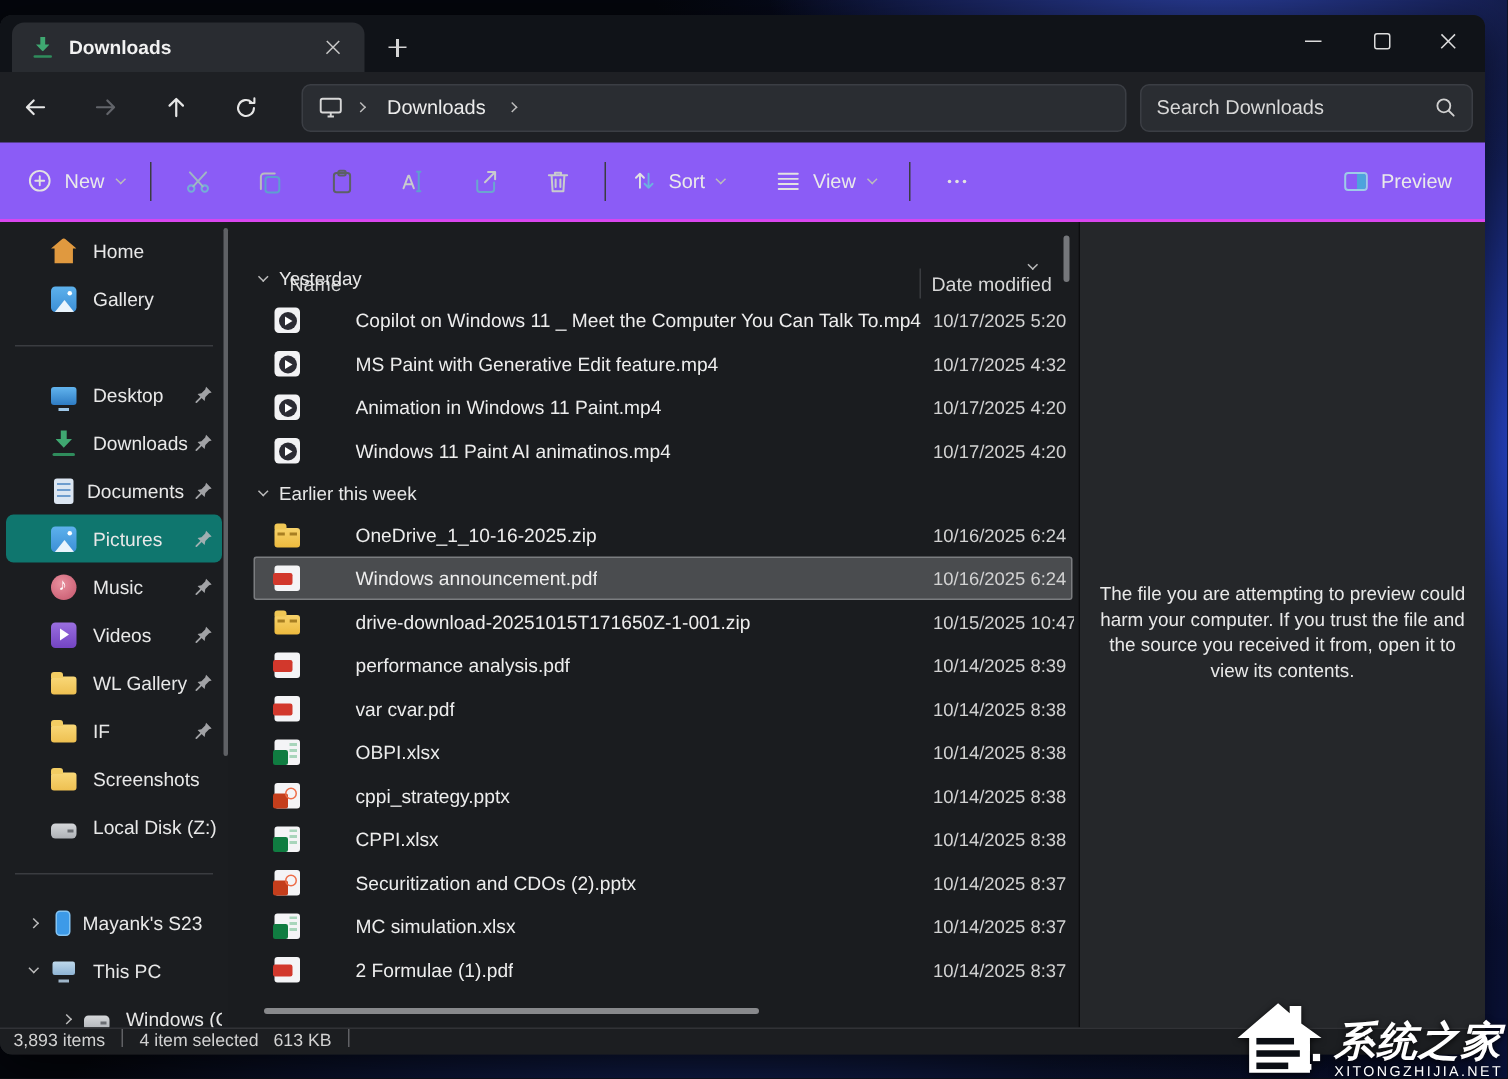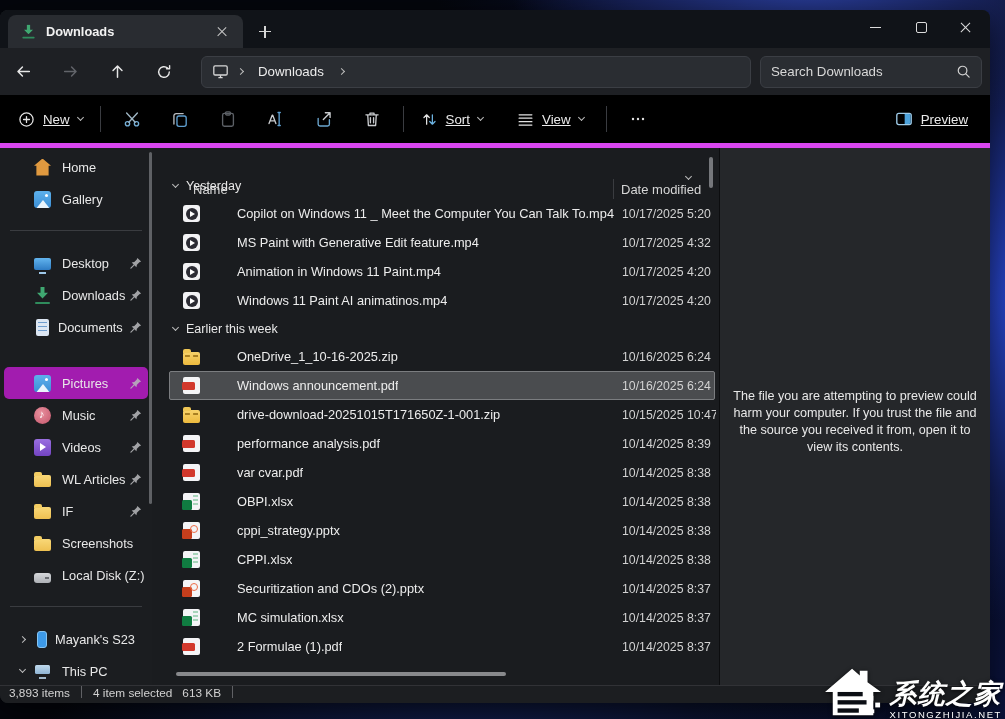--- a/index.html
+++ b/index.html
@@ -44,40 +44,40 @@
   .nav-btn { width:34px; height:34px; display:flex; align-items:center; justify-content:center; border-radius:5px; flex:none; }
   .nav-btn.b1{margin-left:6px} .nav-btn{margin-left:13px}
   .pill { height:32px; background:#2a2d32; border:1px solid #3b3e44; border-radius:6px; display:flex; align-items:center; }
   .breadcrumb { width:550px; margin-left:20px; padding:0 10px; gap:4px; }
   .crumb-txt { font-size:13.3px; color:#ececec; padding:0 6px; }
   .search { width:222px; margin-left:9px; padding:0 10px; }
   .search input { background:transparent; border:0; outline:0; color:#e6e6e6; font-family:inherit; font-size:13.3px; flex:1; width:100%; }
   .search input::placeholder { color:#d8d8d8; opacity:1; }
 
   
-  .toolbar { position:absolute; left:0; top:85px; right:0; height:53px; background:#000000;
-    border-bottom:5px solid #d946ef; display:flex; align-items:center;text-decoration:underline; }
+  .toolbar { position:absolute; left:0; top:85px; right:0; height:53px; background:#8b5cf6;
+    border-bottom:2px solid #d946ef; display:flex; align-items:center; }
   .tb-btn { height:36px; border-radius:5px; display:flex; align-items:center; gap:8px; padding:0 10px; flex:none; }
   .tb-label { font-size:13.3px; color:#eaeaea; }
   .tb-sep { width:1px; height:26px; background:#3a3c41; margin:0 7px; flex:none; }
   .tb-icon { width:36px; height:36px; display:flex; align-items:center; justify-content:center; border-radius:5px; flex:none; margin:0 6px; }
   .tb-right { margin-left:auto; margin-right:12px;justify-content:center; }
 
   .chev { width:6px; height:6px; border-right:1.3px solid #bcbcbc; border-bottom:1.3px solid #bcbcbc; display:inline-block; flex:none; }
   .chev.down { transform:rotate(45deg); margin-top:-3px; }
   .chev.right { transform:rotate(-45deg); }
   .chev.sm { width:5px; height:5px; }
 
   
   .content { position:absolute; left:0; top:138px; right:0; bottom:18px; background:#1a1c1f; }
 
   
   .sidebar { position:absolute; left:0; top:0; width:152px; height:100%; background:#1b1d20; padding-top:3px; overflow:hidden; }
   .sb-item { height:32px; display:flex; align-items:center; margin:0 4px 0 4px; padding-left:6px; border-radius:5px; position:relative; }
-  .sb-item.selected { background:#a21caf;margin-top:24px; }
+  .sb-item.selected { background:#0f766e; }
   .sb-exp { width:24px; height:100%; display:flex; align-items:center; justify-content:center; flex:none; }
   .sb-label { font-size:12.8px; color:#e8e8e8; white-space:nowrap; overflow:hidden; flex:1; margin-left:11px; }
   .sb-divider { height:1px; background:#3a3c40; margin:15px 10px 16px 10px; }
   .sb-pin { flex:none; margin-right:6px; opacity:.85; }
   .sb-scrollthumb { position:absolute; left:149px; top:4px; width:3px; height:352px; background:#5f6165; border-radius:2px; }
 
   
   .si { width:17px; height:17px; position:relative; flex:none; display:inline-block; }
   .si-home { background:#e0993f; clip-path:polygon(50% 0,100% 42%,86% 42%,86% 100%,14% 100%,14% 42%,0 42%); }
   .si-gallery,.si-pictures { background:linear-gradient(#5db1ec,#3c8fd6); border-radius:3px; overflow:hidden; }
@@ -375,21 +375,21 @@
           <span class="sb-pin">
             <svg width="12" height="12" viewBox="0 0 12 12">
               <path d="M7.4 0.9 11.1 4.6 9.4 5.2 6.9 7.7 6.4 10.3 1.7 5.6 4.3 5.1 6.8 2.6 z" fill="#b9babd"></path>
               <path d="M4.4 7.6 0.9 11.1" stroke="#b9babd" stroke-width="1.2" stroke-linecap="round"></path>
             </svg>
           </span>
         </div>
         <div class="sb-item">
           <span class="sb-exp"></span>
           <span class="si si-folder"></span>
-          <span class="sb-label">WL Articles</span>
+          <span class="sb-label">WL Gallery</span>
           <span class="sb-pin">
             <svg width="12" height="12" viewBox="0 0 12 12">
               <path d="M7.4 0.9 11.1 4.6 9.4 5.2 6.9 7.7 6.4 10.3 1.7 5.6 4.3 5.1 6.8 2.6 z" fill="#b9babd"></path>
               <path d="M4.4 7.6 0.9 11.1" stroke="#b9babd" stroke-width="1.2" stroke-linecap="round"></path>
             </svg>
           </span>
         </div>
         <div class="sb-item">
           <span class="sb-exp"></span>
           <span class="si si-folder"></span>

